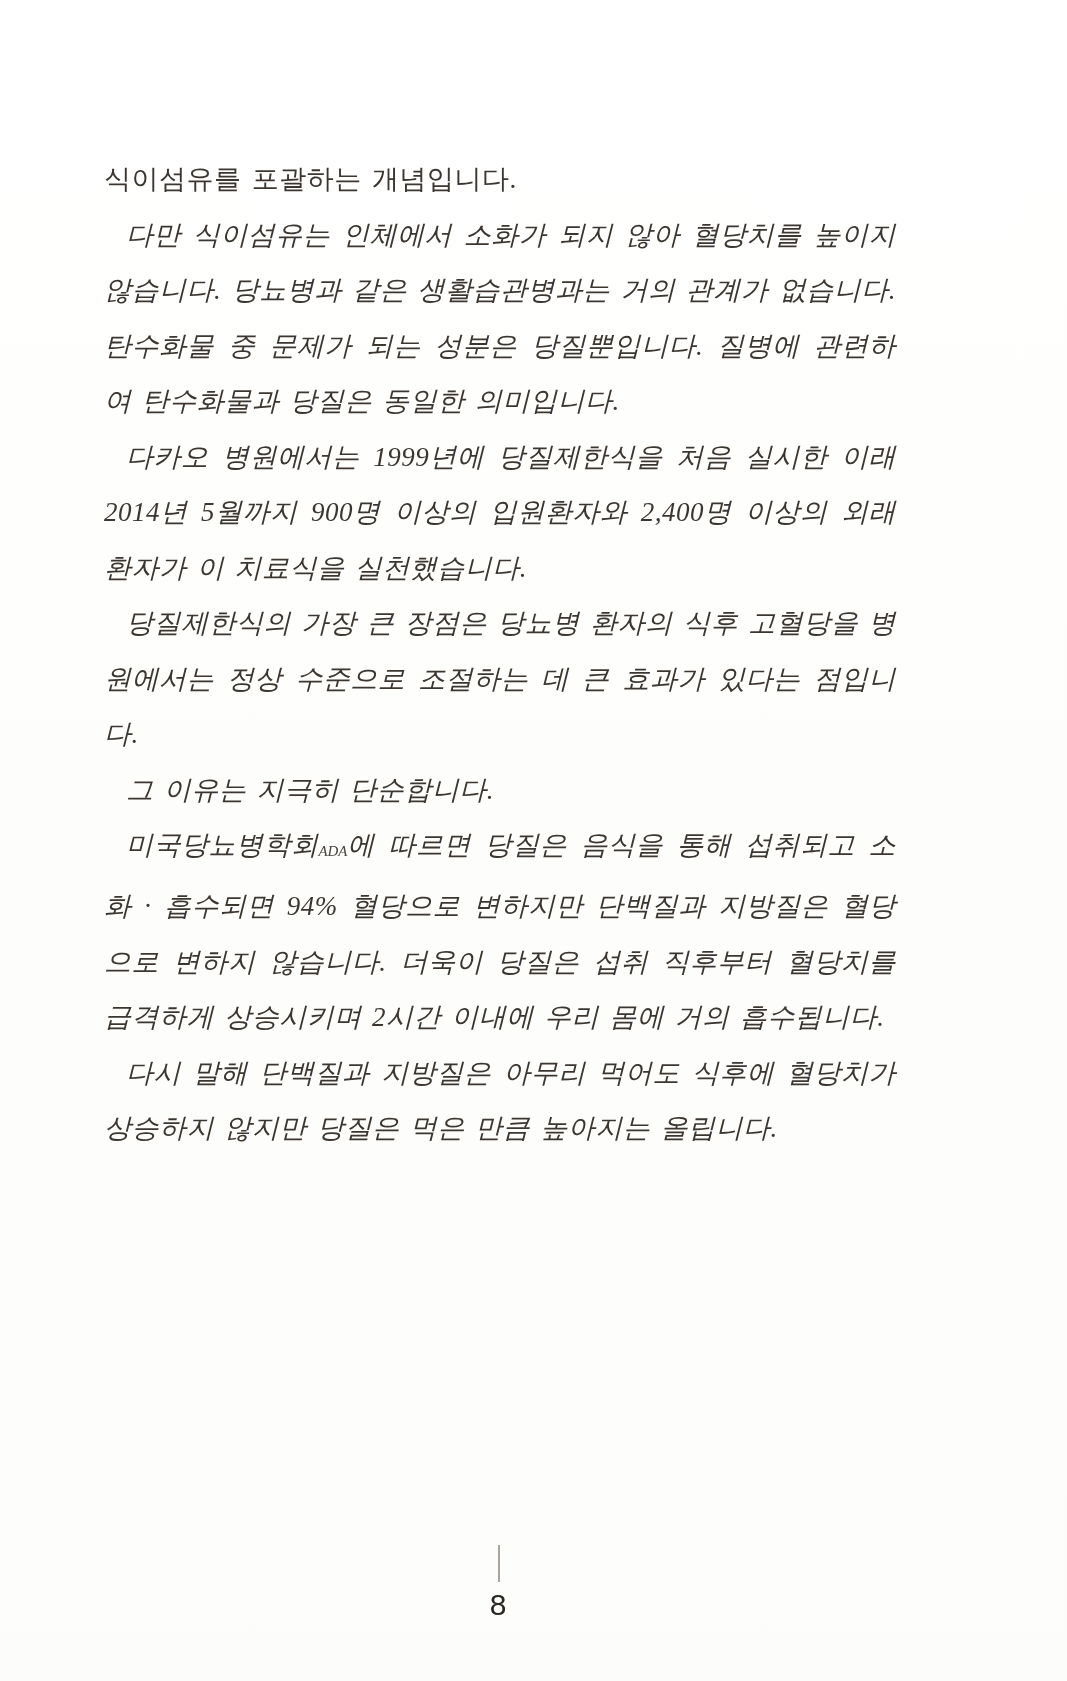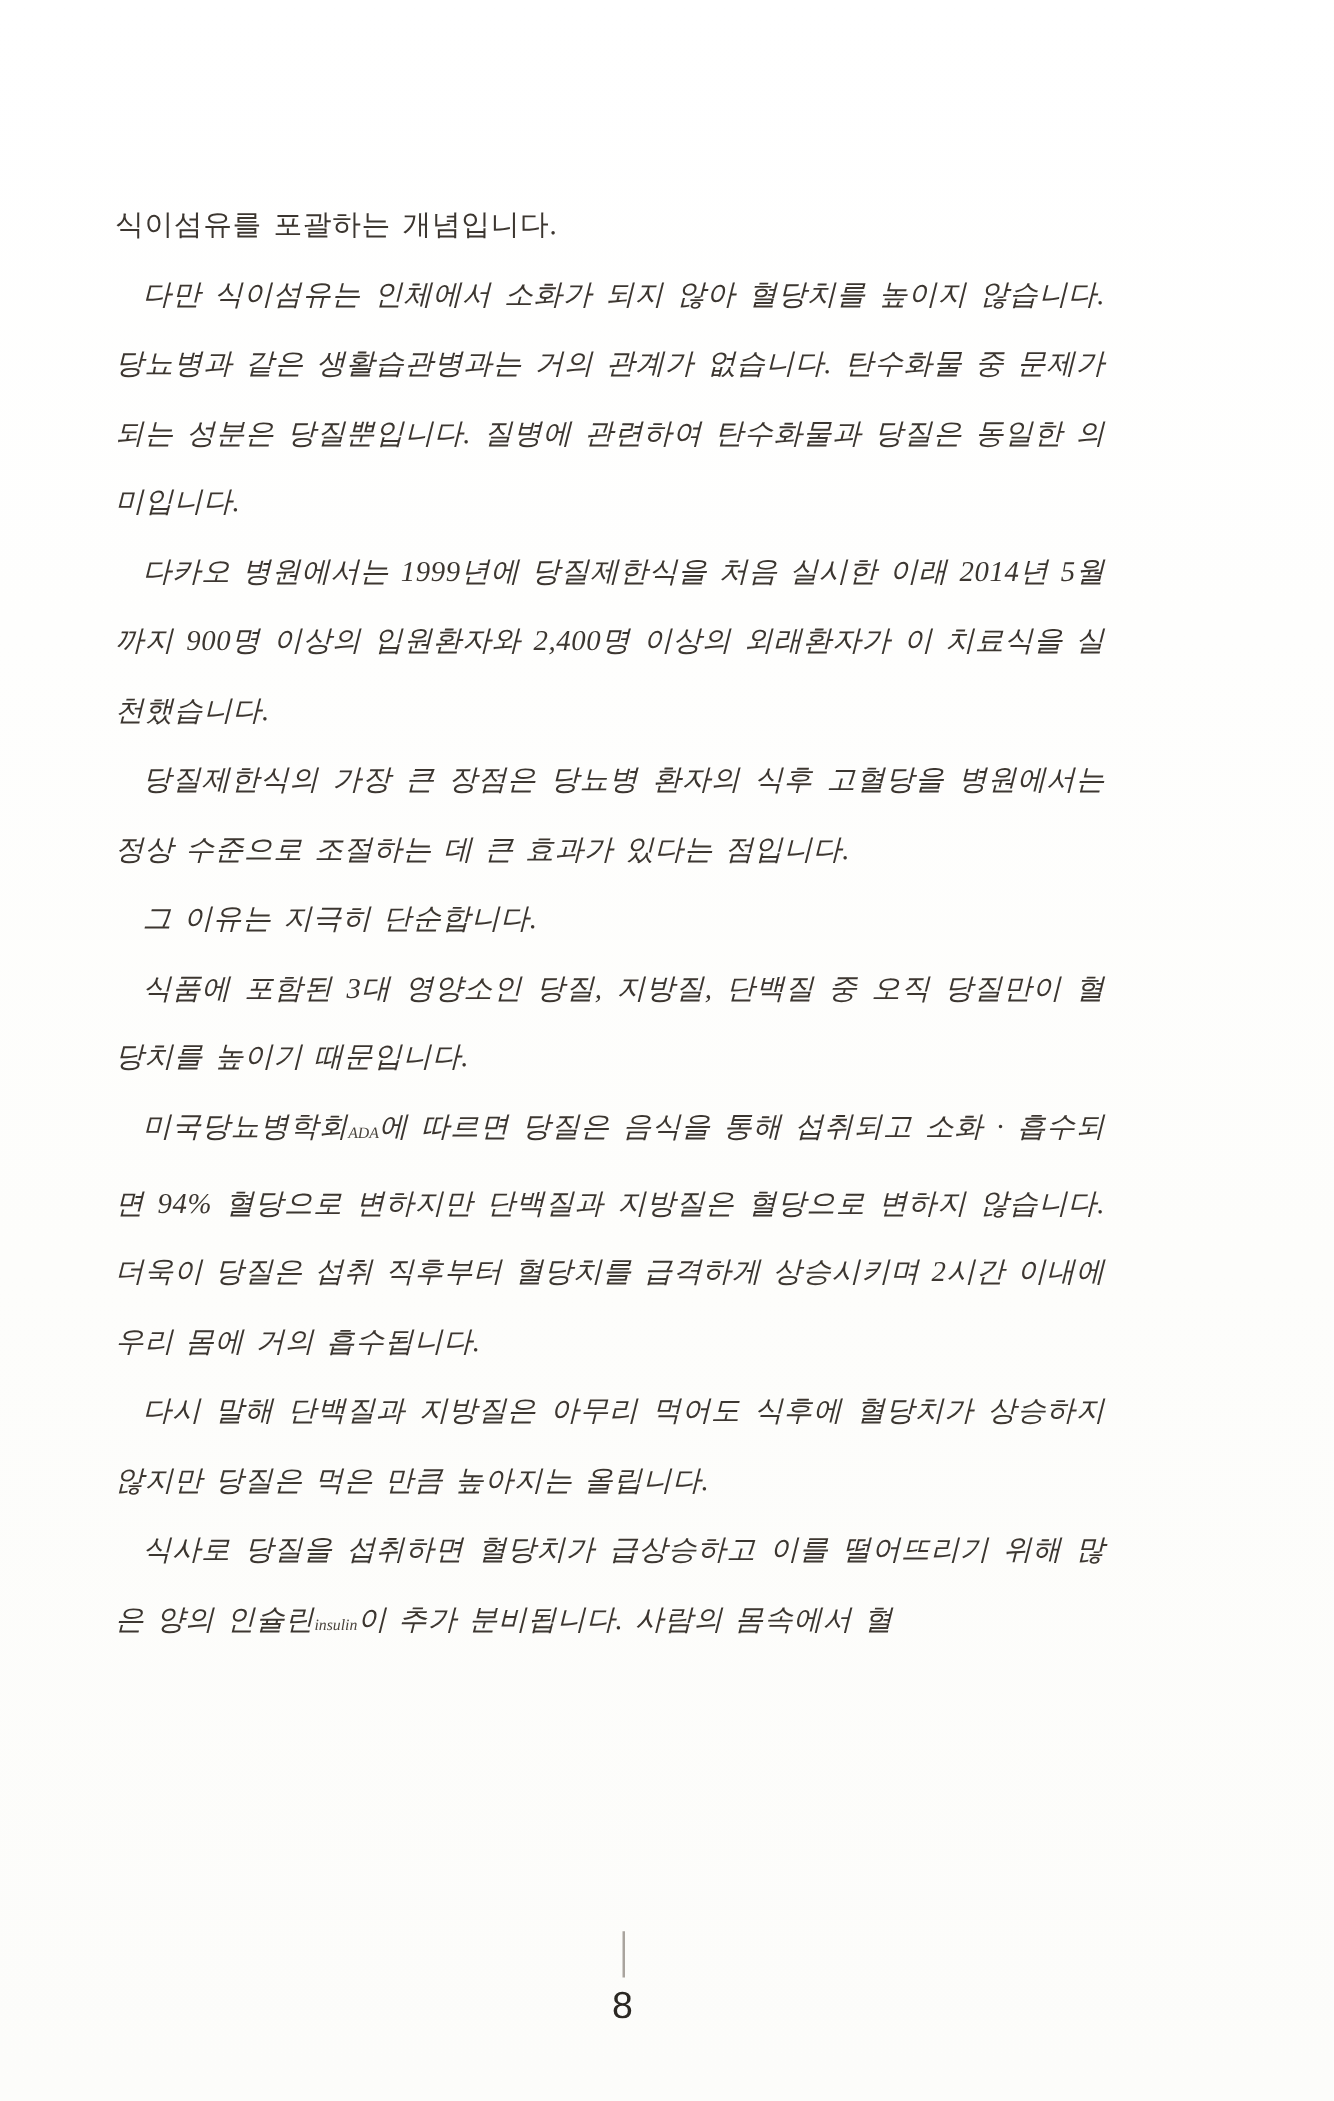--- a/index.html
+++ b/index.html
@@ -14,25 +14,25 @@
     font-family: "Liberation Serif", "DejaVu Serif", serif;
     overflow: hidden;
   }
   .scan-page {
     position: absolute;
     inset: 0;
     background: linear-gradient(180deg, #ffffff 0%, #fdfdfb 60%, #fcfcfa 100%);
   }
   .text-block {
     position: absolute;
-    left: 92px;
+    left: 104px;
     top: 152px;
     width: 792px;
     color: #3c3630;
-    font-size: 23px;
+    font-size: 27px;
     line-height: 55.5px;
     letter-spacing: 0.5px;
     word-spacing: 3px;
     text-align: justify;
     text-align-last: left;
   }
   .para {
     margin: 0;
     padding: 0;
   }
@@ -70,23 +70,21 @@
 <body>
 
 <div class="scan-page">
 
   <div class="text-block">
       <p class="para"><span>식이섬유를 포괄하는 개념입니다.</span></p>
       <p class="para indent"><span>다만 식이섬유는 인체에서 소화가 되지 않아 혈당치를 높이지 않습니다. 당뇨병과 같은 생활습관병과는 거의 관계가 없습니다. 탄수화물 중 문제가 되는 성분은 당질뿐입니다. 질병에 관련하여 탄수화물과 당질은 동일한 의미입니다.</span></p>
       <p class="para indent"><span>다카오 병원에서는 1999년에 당질제한식을 처음 실시한 이래 2014년 5월까지 900명 이상의 입원환자와 2,400명 이상의 외래환자가 이 치료식을 실천했습니다.</span></p>
       <p class="para indent"><span>당질제한식의 가장 큰 장점은 당뇨병 환자의 식후 고혈당을 병원에서는 정상 수준으로 조절하는 데 큰 효과가 있다는 점입니다.</span></p>
       <p class="para indent"><span>그 이유는 지극히 단순합니다.</span></p>
-      <p class="para indent"><span>식품에 포함된 3대 영양소인 당질, 지방질, 단백질 중 오직 당질만이 혈당치를 높이기 때문입니다.</span></p>
       <p class="para indent"><span>미국당뇨병학회</span><span class="small-run">ADA</span><span>에 따르면 당질은 음식을 통해 섭취되고 소화 · 흡수되면 94% 혈당으로 변하지만 단백질과 지방질은 혈당으로 변하지 않습니다. 더욱이 당질은 섭취 직후부터 혈당치를 급격하게 상승시키며 2시간 이내에 우리 몸에 거의 흡수됩니다.</span></p>
       <p class="para indent"><span>다시 말해 단백질과 지방질은 아무리 먹어도 식후에 혈당치가 상승하지 않지만 당질은 먹은 만큼 높아지는 올립니다.</span></p>
-      <p class="para indent"><span>식사로 당질을 섭취하면 혈당치가 급상승하고 이를 떨어뜨리기 위해 많은 양의 인슐린</span><span class="small-run">insulin</span><span>이 추가 분비됩니다. 사람의 몸속에서 혈</span></p>
     </div>
 
   <div class="footer-mark"></div>
 
   <div class="page-number">8</div>
 
 </div>
 
 </body></html>

